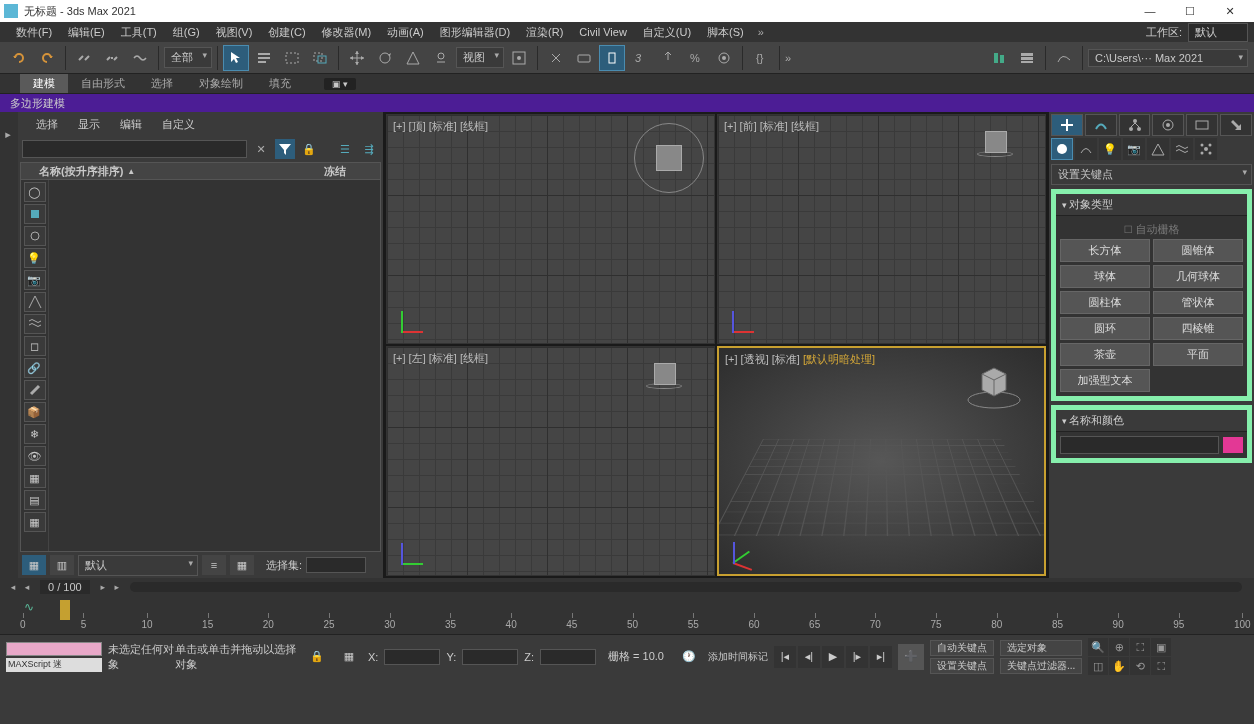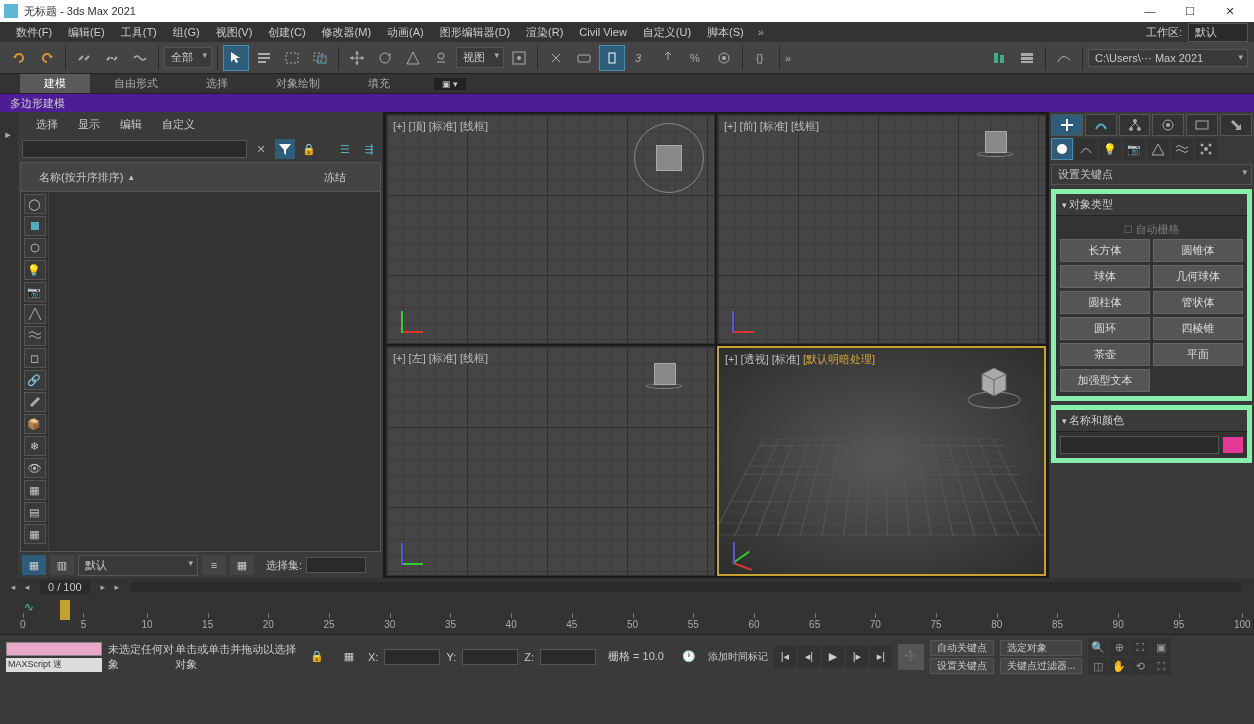--- a/index.html
+++ b/index.html
@@ -23,41 +23,41 @@
 .tbtn { width: 26px; height: 26px; display: flex; align-items: center; justify-content: center; border: 1px solid transparent; cursor: pointer; }
 .tbtn.orange svg, .tbtn.orange { color: #d5933a; }
 .tbtn.active { background: #2d5d7b; border-color: #4a8cb0; }
 .tbdiv { width: 1px; height: 24px; background: #2a2a2a; margin: 0 3px; }
 .tbdd { background: #3a3a3a; color: #c8c8c8; padding: 2px 18px 2px 6px; border: 1px solid #555; font-size: 11px; position:relative; }
 .tbdd::after{content:"▾";position:absolute;right:4px;top:2px;font-size:9px;color:#aaa;}
 .tbpath { flex: 1; margin-left: auto; max-width: 160px; }
 
 
 .ribtabs { height: 20px; background: #333; display: flex; align-items: center; padding-left: 20px; gap: 0; border-bottom:1px solid #222;}
-.ribtab { padding: 2px 24px; color: #aaa; cursor: pointer; font-size: 11px; }
+.ribtab { padding: 2px 13px; color: #aaa; cursor: pointer; font-size: 11px; }
 .ribtab.active { background: #5a5a5a; color: #fff; }
 .ribtabs .extra { margin-left:20px; display:flex; align-items:center; }
 .ribtabs .pill { background:#222; padding:1px 8px; border-radius:2px; font-size:9px; margin-right:4px;}
 
 .ribsub { height: 18px; background: #4c1d95; display: flex; align-items: center; padding-left: 10px; font-size: 11px; color:#ccc; }
 
 
 .mainrow { display: flex; height: 466px; }
 
 
 .lefticons { width: 18px; background: #333; display:flex; flex-direction:column; padding-top:10px; }
 .lefticons .li { width:16px; height:24px; display:flex; align-items:center; justify-content:center; color:#aaa; cursor:pointer;}
 .sceneexp { width: 366px; background: #3a3a3a; border-right: 1px solid #1a1a1a; display:flex; flex-direction:column; }
 .semenu { height: 24px; display: flex; align-items: center; padding-left: 14px; gap: 12px; }
 .semenu span { color: #ccc; cursor: pointer; padding:0 4px;}
 .sesearch { height: 26px; display: flex; align-items: center; padding: 0 4px; gap: 4px; }
 .sesearch input { flex:1; background: #2a2a2a; border: 1px solid #555; color: #ccc; padding: 2px 4px; height: 18px; }
 .sesearch .sbtn { width: 20px; height: 20px; display:flex; align-items:center; justify-content:center; cursor:pointer; color:#aaa; }
 .sesearch .sbtn.active { background:#2d5d7b; }
-.sehdr { height: 30px; background: #444; display: flex; border: 1px solid #555; margin: 0 2px; }
+.sehdr { height: 18px; background: #444; display: flex; border: 1px solid #555; margin: 0 2px; font-weight: bold; }
 .sehdr .c1 { flex:1; padding-left: 18px; display:flex; align-items:center;}
 .sehdr .c2 { width: 60px; padding-left:4px; display:flex; align-items:center;}
 .sehdr .tri { font-size:8px; margin-left:4px; }
 .selist { flex:1; background: #333; margin: 0 2px; border: 1px solid #555; border-top:none; display:flex;}
 .selist .iconcol { width: 28px; background:#333; display:flex; flex-direction:column; align-items:center; padding-top:2px; gap:2px; border-right:1px solid #444;}
 .selist .iconcol .ib { width:22px; height:20px; display:flex; align-items:center; justify-content:center; border:1px solid #555; background:#3a3a3a; cursor:pointer; }
 .selist .body { flex:1; }
 .sebottom { height: 26px; display:flex; align-items:center; padding: 0 4px; gap:4px; }
 .sebottom .layerbtn { width:24px; height:20px; background:#444; display:flex; align-items:center; justify-content:center;}
 .sebottom .dd { flex:0 0 120px; }

